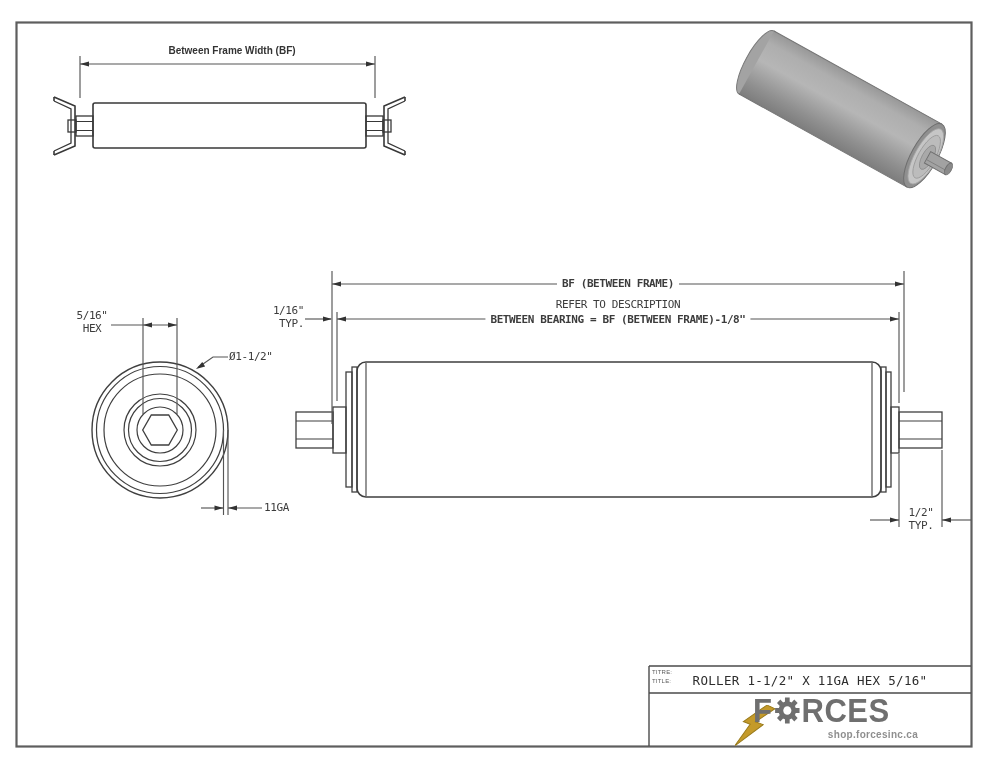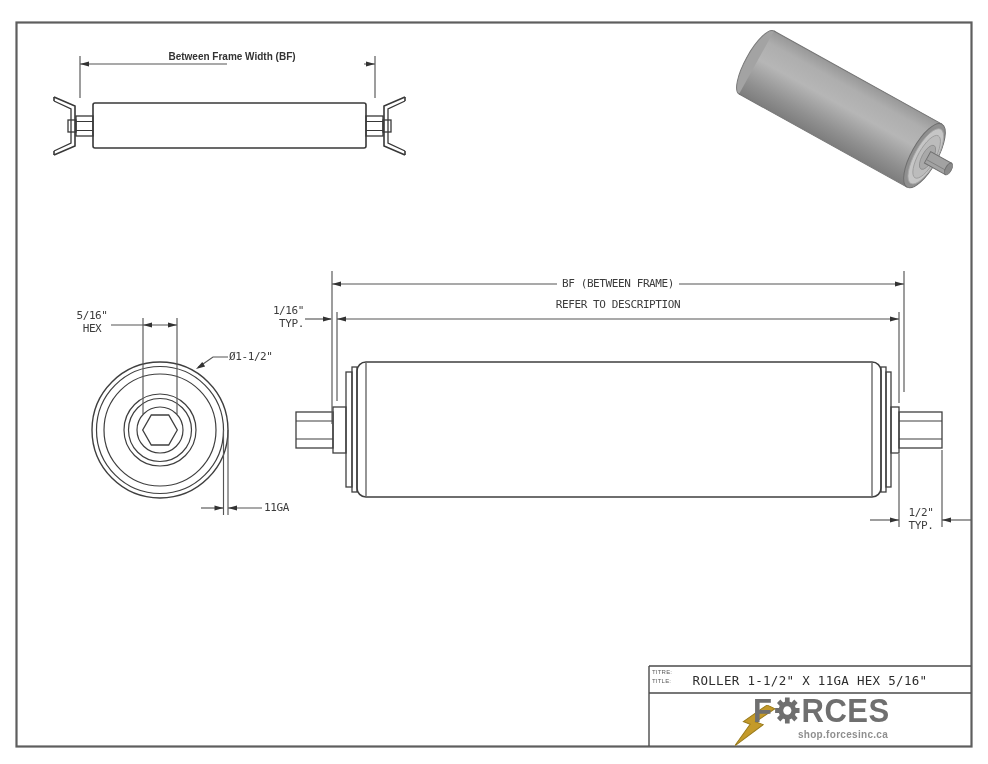--- a/index.html
+++ b/index.html
@@ -3,35 +3,35 @@
 <meta charset="utf-8">
 <style>
   html,body{margin:0;padding:0;background:#fff;}
   .page{position:relative;width:988px;height:764px;background:#ffffff;overflow:hidden;
         font-family:"Liberation Sans",sans-serif;}
   .page svg.draw{position:absolute;left:0;top:0;z-index:1;}
   .txt{position:absolute;z-index:3;white-space:nowrap;}
   .dim{font-family:"DejaVu Sans Mono","Liberation Mono",monospace;font-size:11px;
        color:#3c3c3c;letter-spacing:-0.4px;line-height:13px;}
   .ctr{transform:translate(-50%,-50%);}
-  .bg{background:#ffffff;padding:0 5px;}
+  .bg{background:#ffffff;padding:0 5px;font-weight:bold;}
   .fw-label{font-weight:700;font-size:10px;color:#333;font-family:"Liberation Sans",sans-serif;letter-spacing:0;}
   .caption{font-weight:700;font-size:14.5px;color:#1e1e1e;letter-spacing:-0.2px;}
   .tb-small{font-size:6px;line-height:8.5px;color:#5d5d5d;letter-spacing:0.2px;
             font-family:"Liberation Sans",sans-serif;}
   .tb-title{font-family:"DejaVu Sans Mono","Liberation Mono",monospace;font-size:12.5px;
             color:#2d2d2d;letter-spacing:0.3px;text-align:center;}
   .logo-row{position:absolute;left:649px;top:694px;width:322px;height:52px;z-index:3;}
   .logo-inner{position:absolute;left:104px;top:0px;display:flex;align-items:center;
               transform:scaleX(0.94);transform-origin:left center;}
   .logo-letter{font-weight:700;font-size:33px;line-height:34px;color:#6f6f6f;
                font-family:"Liberation Sans",sans-serif;letter-spacing:0.5px;}
   .logo-gear{margin:0 1px 2px 1px;}
   .logo-bolt{position:absolute;left:88px;top:10px;transform:rotate(6deg);}
-  .logo-site{position:absolute;left:768px;top:729px;width:150px;text-align:center;z-index:4;
+  .logo-site{position:absolute;left:768px;top:729px;width:150px;text-align:right;z-index:4;
              font-size:10px;font-weight:700;color:#8f8f8f;letter-spacing:0.3px;
              font-family:"Liberation Sans",sans-serif;}
   .two-line{text-align:center;}
   .two-line span{display:block;}
   .right-align{text-align:right;}
   .right-align span{display:block;}
 </style>
 </head>
 <body>
 
@@ -176,36 +176,37 @@
       </g>
     </g>
 
     <g stroke="#4a4a4a" stroke-width="1.4">
       <line x1="649" y1="666" x2="649" y2="746"></line>
       <line x1="649" y1="666" x2="971" y2="666"></line>
       <line x1="649" y1="693" x2="971" y2="693"></line>
     </g>
   </svg>
 
-  <div class="txt fw-label bg" style="left:227px;top:56px"><span class="ctr" style="display:inline-block">Between Frame Width (BF)</span></div>
+  <div class="txt fw-label bg" style="left:227px;top:50px"><span class="ctr" style="display:inline-block">Between Frame Width (BF)</span></div>
 
 
   <div class="txt dim two-line" style="left:66px;top:309px;width:52px">
     <span>5/16"</span>
     <span>HEX</span>
   </div>
 
   <div class="txt dim" style="left:229px;top:350px">Ø1-1/2"</div>
 
   <div class="txt dim" style="left:264px;top:501px">11GA</div>
 
   <div class="txt dim bg" style="left:618px;top:283px;transform:translate(-50%,-50%)">BF (BETWEEN FRAME)</div>
 
   <div class="txt dim" style="left:618px;top:304px;transform:translate(-50%,-50%)">REFER TO DESCRIPTION</div>
 
+  <div class="txt dim bg" style="left:618px;top:318.5px;transform:translate(-50%,-50%)">BETWEEN BEARING = BF (BETWEEN FRAME)-1/8"</div>
 
   <div class="txt dim right-align" style="left:252px;top:304px;width:52px">
     <span>1/16"</span>
     <span>TYP.</span>
   </div>
 
   <div class="txt dim two-line" style="left:895px;top:506px;width:52px">
     <span>1/2"</span>
     <span>TYP.</span>
   </div>

